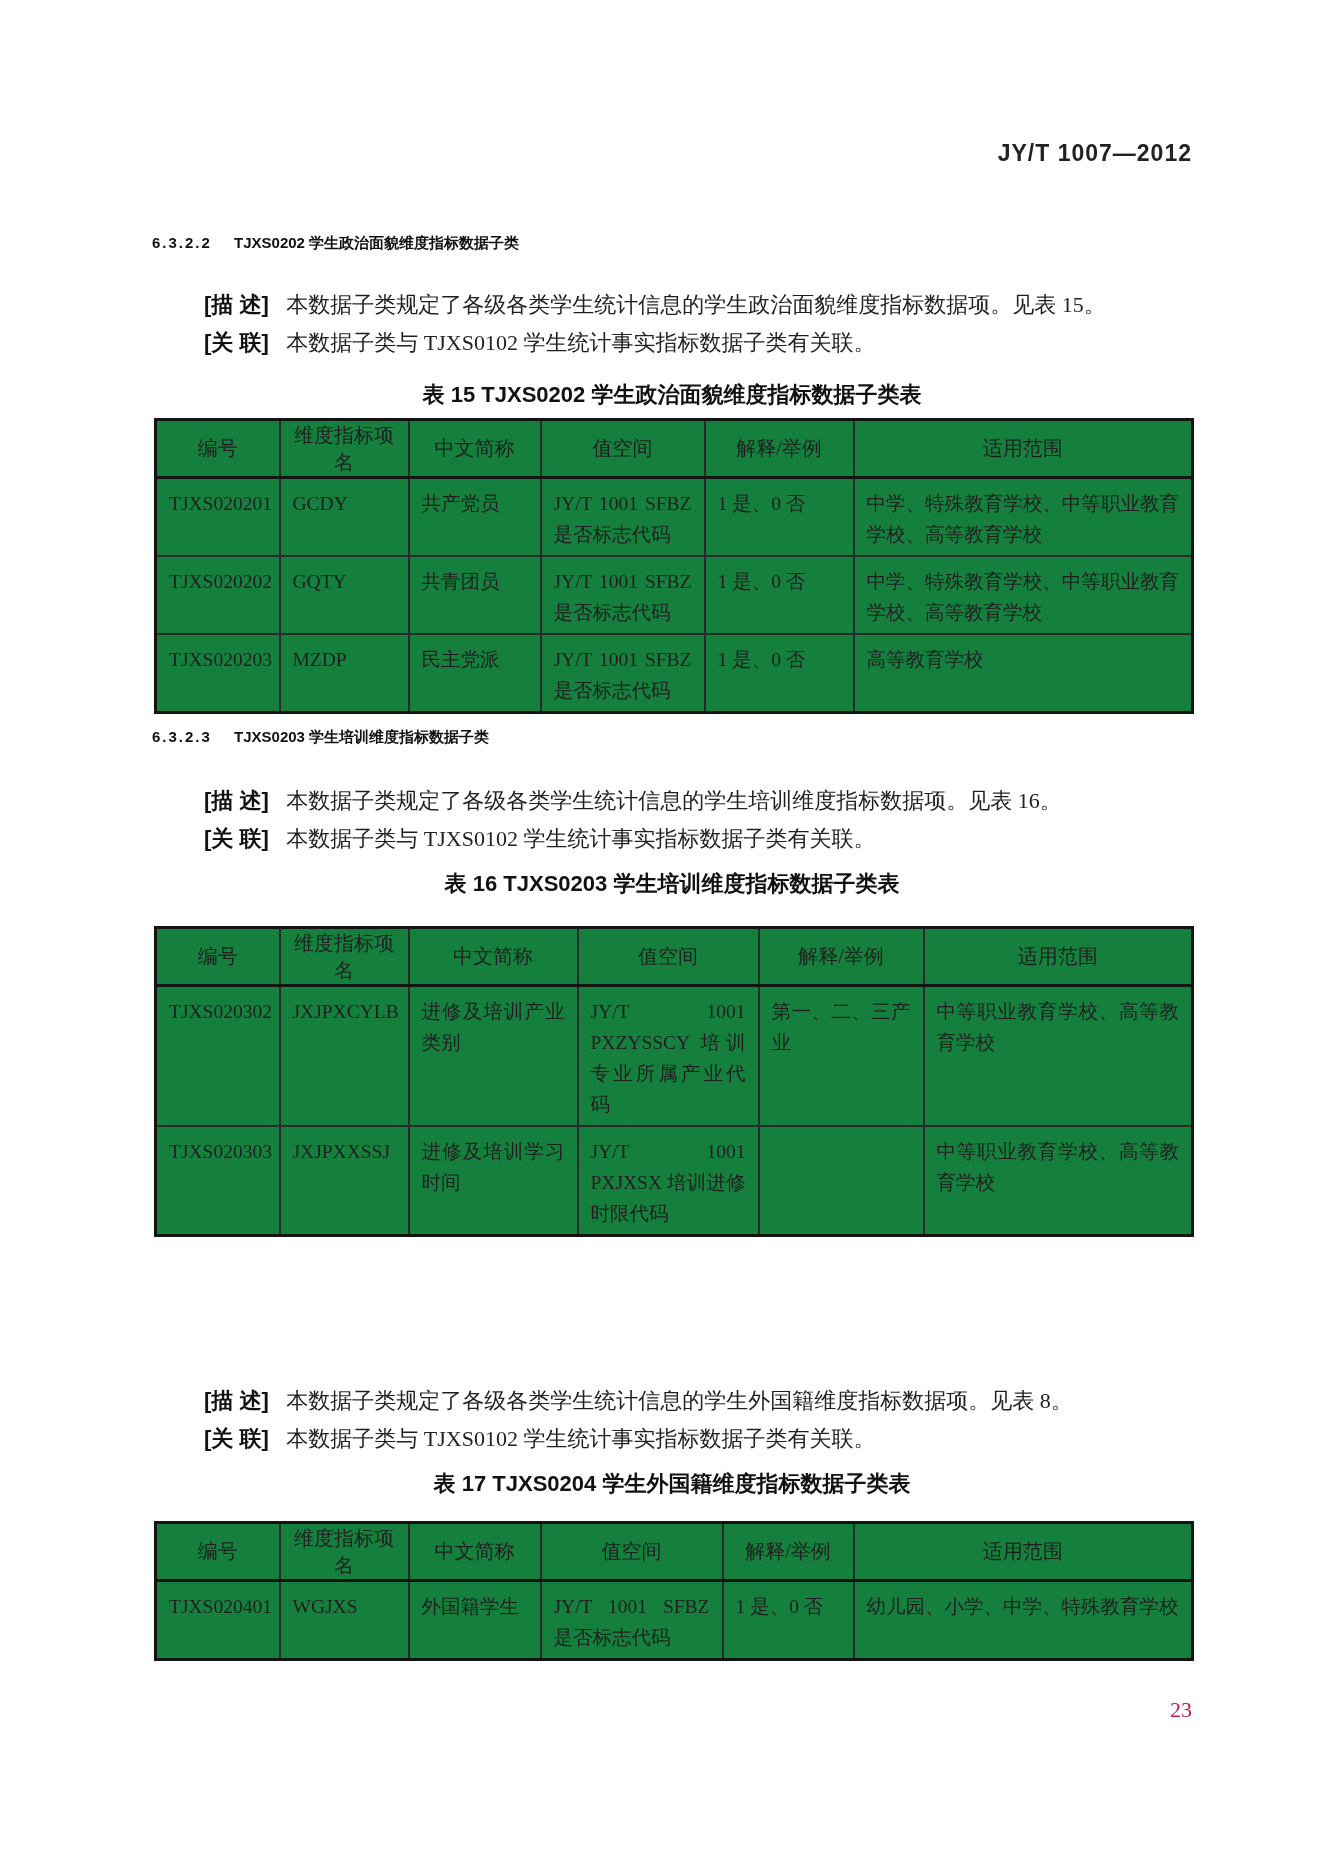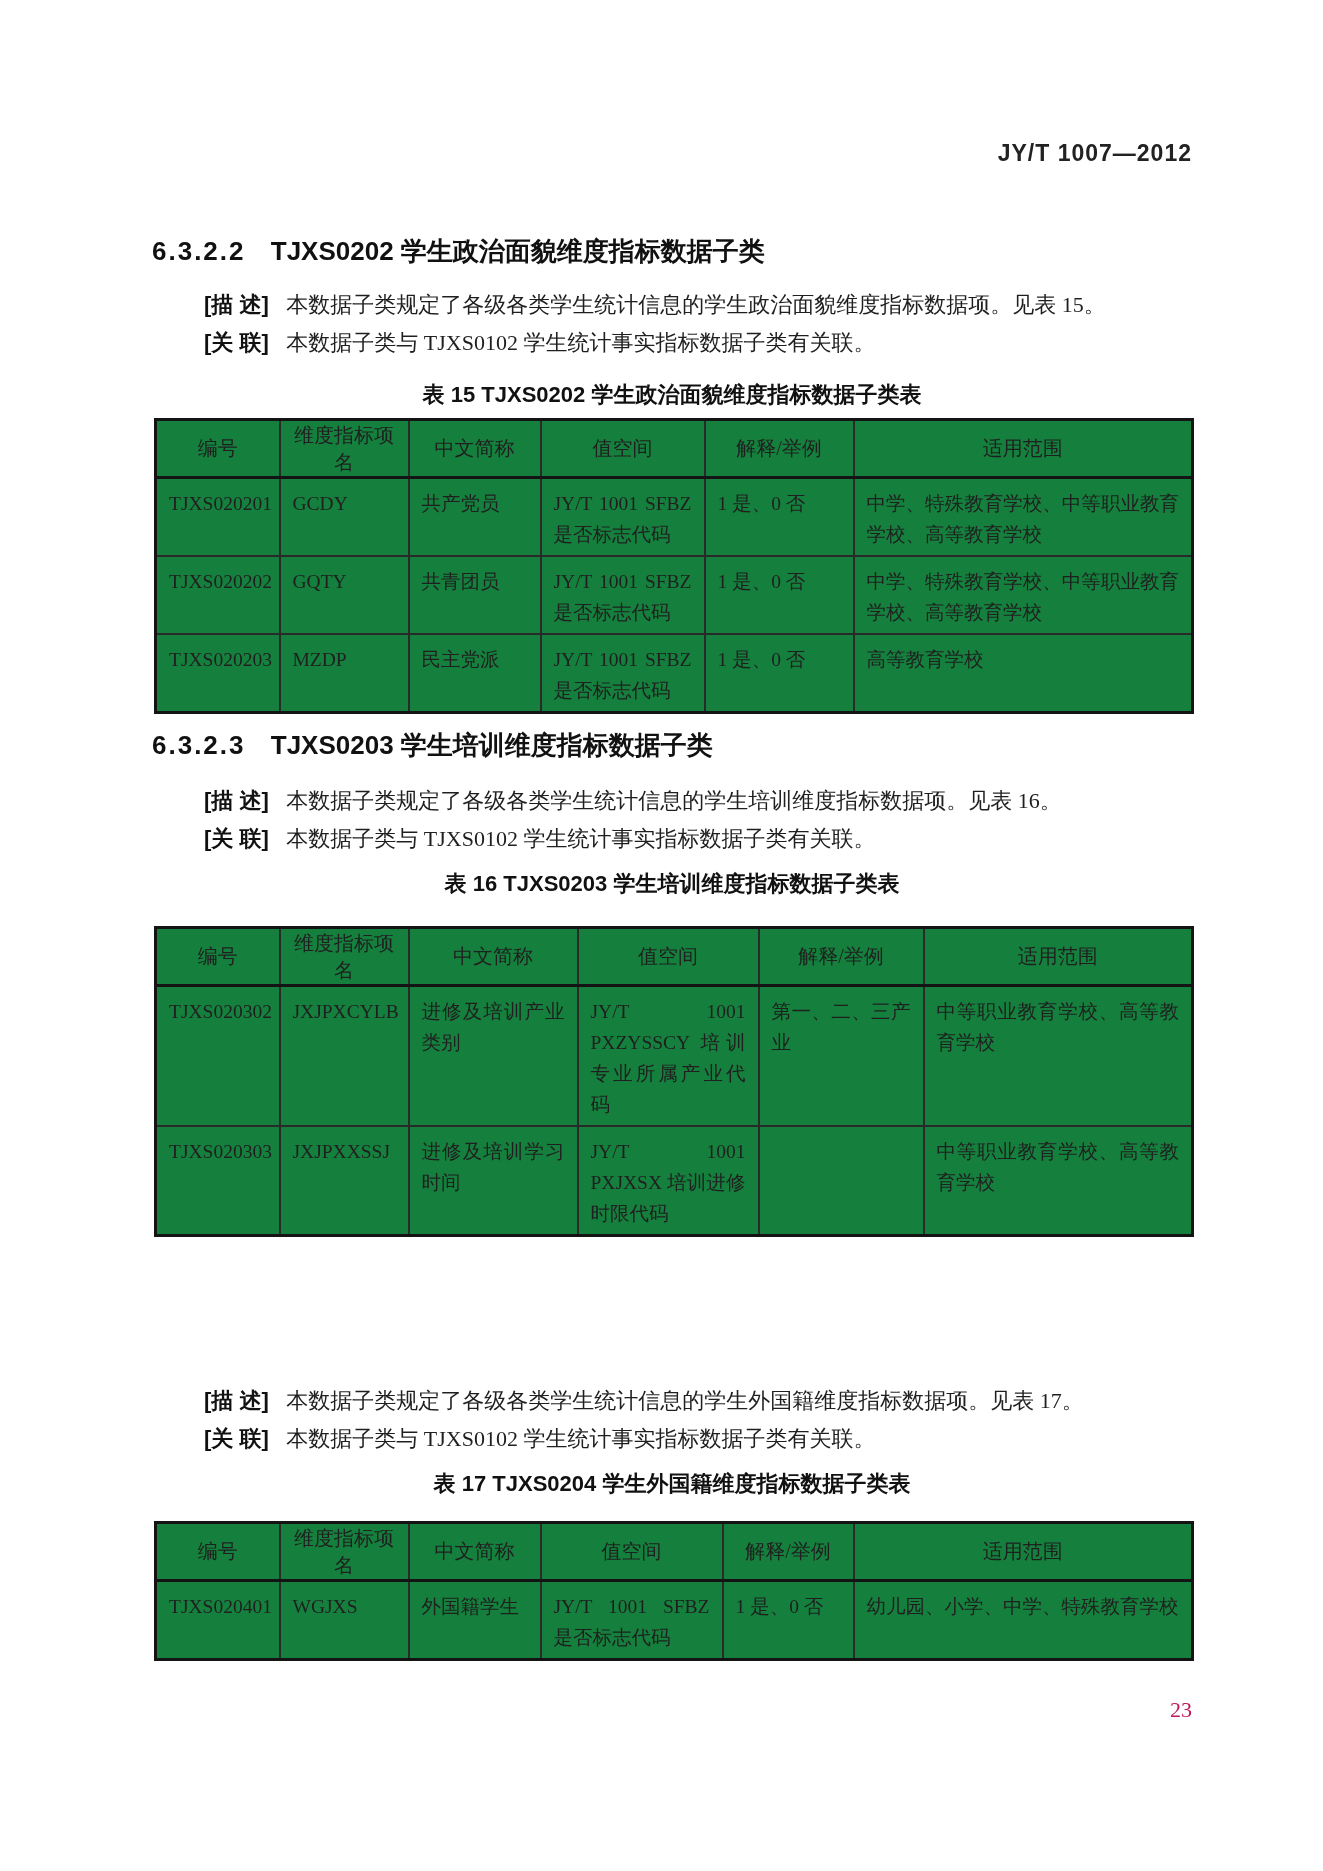--- a/index.html
+++ b/index.html
@@ -9,21 +9,21 @@
     overflow:hidden;
   }
   .doc-ref {
     position:absolute; top:140px; right:131px;
     font-family:"Liberation Sans","DejaVu Sans",sans-serif;
     font-weight:600; font-size:23px; letter-spacing:1px; color:#222;
   }
   .heading {
     position:absolute; left:152px; margin:0;
     font-family:"Liberation Sans","DejaVu Sans",sans-serif;
-    font-weight:bold; font-size:26px; color:#111; white-space:nowrap;
+    font-weight:bold; font-size:15px; color:#111; white-space:nowrap;
   }
   .heading .num { letter-spacing:2px; margin-right:18px; }
   .para {
     position:absolute; left:166px; width:1024px; margin:0;
     font-size:22px; line-height:34px; color:#1f1f1f; white-space:nowrap;
   }
   .plabel {
     font-family:"Liberation Sans","DejaVu Sans",sans-serif;
     font-weight:bold; margin-right:12px; color:#111;margin-left:38px;
   }
@@ -170,21 +170,21 @@
         <td class="c2">进修及培训学习时间</td>
         <td class="c3">JY/T 1001 PXJXSX 培训进修时限代码</td>
         <td class="c4"></td>
         <td class="c5">中等职业教育学校、高等教育学校</td>
       </tr>
     </tbody>
   </table>
 
   <p class="para" style="top:1384px">
     <span class="plabel">[描 述]</span>
-    <span>本数据子类规定了各级各类学生统计信息的学生外国籍维度指标数据项。见表 17。</span>
+    <span>本数据子类规定了各级各类学生统计信息的学生外国籍维度指标数据项。见表 8。</span>
   </p>
   <p class="para" style="top:1422px">
     <span class="plabel">[关 联]</span>
     <span>本数据子类与 TJXS0102 学生统计事实指标数据子类有关联。</span>
   </p>
   <div class="caption" style="top:1469px">表 17 TJXS0204 学生外国籍维度指标数据子类表</div>
 
   <table class="dtable" style="top:1521px">
     <colgroup>
       <col style="width:124px">

